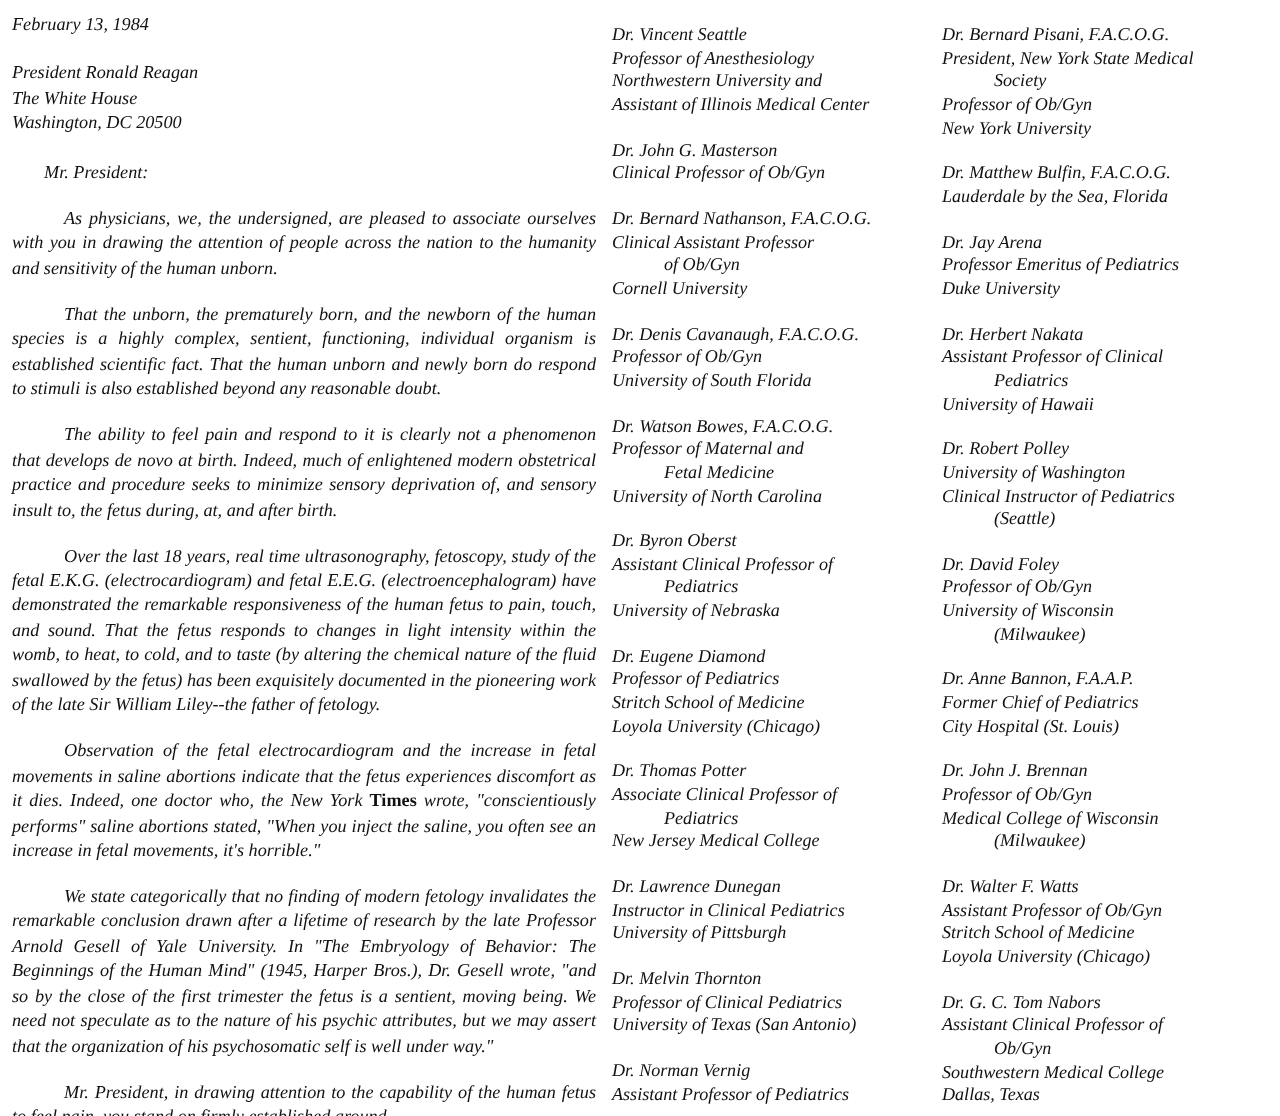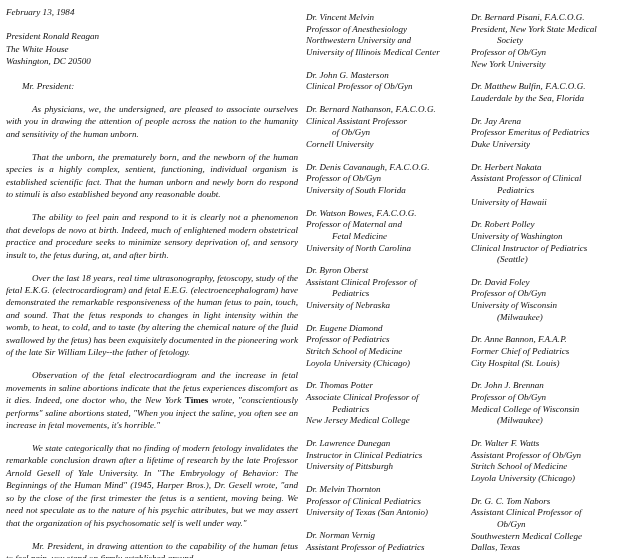--- a/index.html
+++ b/index.html
@@ -111,24 +111,24 @@
     <p class="para"><span>Observation of the fetal electrocardiogram and the increase in fetal movements in saline abortions indicate that the fetus experiences discomfort as it dies. Indeed, one doctor who, the New York </span><b>Times</b><span> wrote, "conscientiously performs" saline abortions stated, "When you inject the saline, you often see an increase in fetal movements, it's horrible."</span></p>
 
     <p class="para">We state categorically that no finding of modern fetology invalidates the remarkable conclusion drawn after a lifetime of research by the late Professor Arnold Gesell of Yale University. In "The Embryology of Behavior: The Beginnings of the Human Mind" (1945, Harper Bros.), Dr. Gesell wrote, "and so by the close of the first trimester the fetus is a sentient, moving being. We need not speculate as to the nature of his psychic attributes, but we may assert that the organization of his psychosomatic self is well under way."</p>
     <p class="para">Mr. President, in drawing attention to the capability of the human fetus to feel pain, you stand on firmly established ground.</p>
 
   </div>
 
   <div class="cols">
     <div class="col mid" id="col-mid">
         <div class="entry">
-          <div class="name">Dr. Vincent Melvin</div>
+          <div class="name">Dr. Vincent Seattle</div>
           <div>Professor of Anesthesiology</div>
           <div>Northwestern University and</div>
-          <div>University of Illinois Medical Center</div>
+          <div>Assistant of Illinois Medical Center</div>
         </div>
         <div class="entry">
           <div class="name">Dr. John G. Masterson</div>
           <div>Clinical Professor of Ob/Gyn</div>
         </div>
         <div class="entry">
           <div class="name">Dr. Bernard Nathanson, F.A.C.O.G.</div>
           <div>Clinical Assistant Professor</div>
           <div class="ind">of Ob/Gyn</div>
           <div>Cornell University</div>

